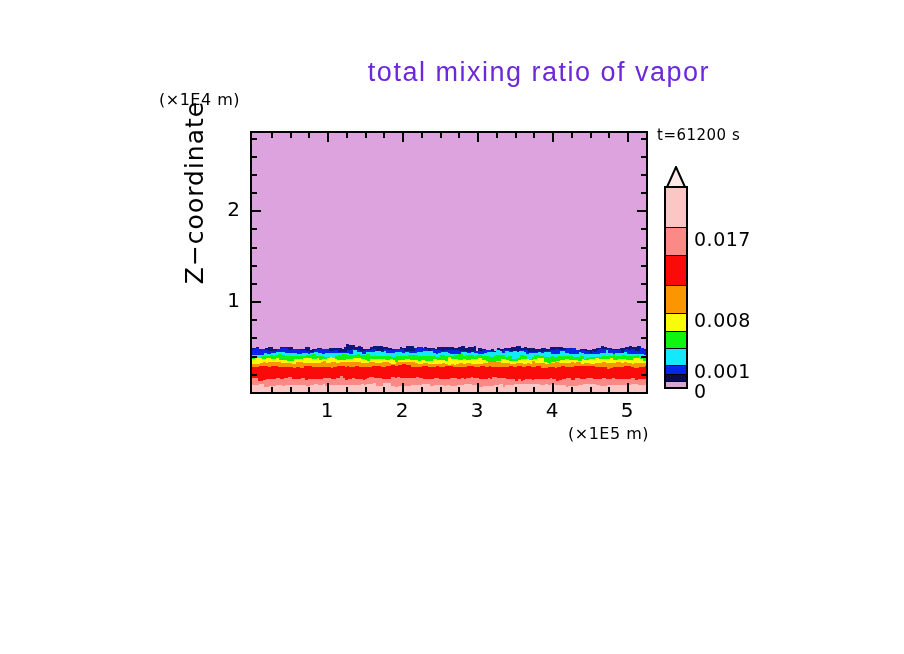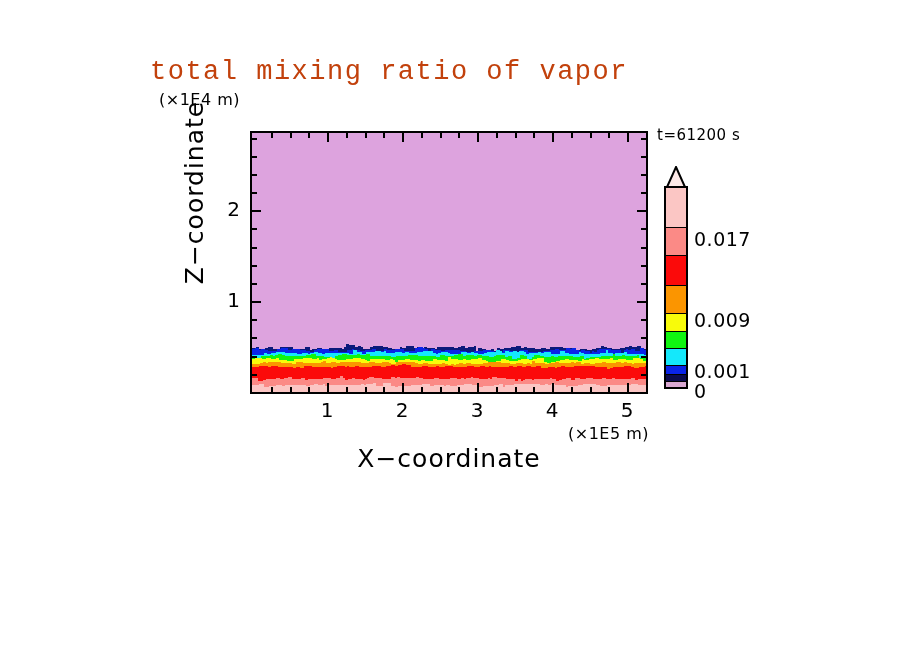--- a/index.html
+++ b/index.html
@@ -7,23 +7,23 @@
   body{
     width:904px;height:654px;position:relative;overflow:hidden;
     font-family:"DejaVu Sans","Liberation Sans",sans-serif;
     color:#000000;
   }
   .fig{position:absolute;left:0;top:0;width:904px;height:654px;background:#ffffff;}
 
   
   .title{
     position:absolute;left:150px;top:57px;width:560px;
-    text-align:left;font-size:27px;letter-spacing:1.5px;
-    font-family:Liberation Mono, monospace;
-    color:#c2410c;white-space:nowrap;
+    text-align:right;font-size:27px;letter-spacing:1.5px;
+    font-family:Liberation Sans, sans-serif;
+    color:#6d28d9;white-space:nowrap;
   }
   .zunit{
     position:absolute;left:159px;top:90px;font-size:16px;letter-spacing:0.5px;white-space:nowrap;
   }
   .xunit{
     position:absolute;left:568px;top:424px;font-size:16px;letter-spacing:0.5px;white-space:nowrap;
   }
   .xtitle{
     position:absolute;left:250px;top:444px;width:398px;text-align:center;
     font-size:25px;letter-spacing:1px;white-space:nowrap;
@@ -67,21 +67,20 @@
 <body>
 
 <div class="fig">
 
   <div class="title">total mixing ratio of vapor</div>
 
   <div class="zunit">(×1E4 m)</div>
   <div class="xunit">(×1E5 m)</div>
   <div class="tstamp">t=61200 s</div>
 
-  <div class="xtitle">X−coordinate</div>
   <div class="ytitle">Z−coordinate</div>
 
   <div class="plot">
     <div class="plot-bg" id="field"><svg width="394" height="259" viewBox="0 0 394 259" shape-rendering="crispEdges">
           <rect x="0" y="0" width="394" height="259" fill="#dda3de"></rect>
           <path d="M 0 259.0 L 0 214.5 L 0.0 215.3 L 3.5 215.3 L 3.5 214.4 L 6.6 214.4 L 6.6 215.8 L 10.6 215.8 L 10.6 216.6 L 12.7 216.6 L 12.7 214.5 L 16.2 214.5 L 16.2 214.1 L 20.9 214.1 L 20.9 215.5 L 24.1 215.5 L 24.1 216.0 L 27.9 216.0 L 27.9 213.9 L 32.8 213.9 L 32.8 214.4 L 36.4 214.4 L 36.4 214.4 L 39.3 214.4 L 39.3 214.2 L 41.4 214.2 L 41.4 217.4 L 45.6 217.4 L 45.6 216.3 L 48.4 216.3 L 48.4 215.9 L 52.8 215.9 L 52.8 214.0 L 57.7 214.0 L 57.7 217.4 L 60.0 217.4 L 60.0 216.2 L 62.0 216.2 L 62.0 216.4 L 65.1 216.4 L 65.1 214.7 L 69.6 214.7 L 69.6 215.9 L 73.4 215.9 L 73.4 215.7 L 77.4 215.7 L 77.4 215.0 L 81.8 215.0 L 81.8 215.1 L 86.0 215.1 L 86.0 214.7 L 89.7 214.7 L 89.7 215.9 L 91.8 215.9 L 91.8 213.7 L 94.4 213.7 L 94.4 211.4 L 97.2 211.4 L 97.2 212.3 L 99.4 212.3 L 99.4 212.1 L 102.9 212.1 L 102.9 213.9 L 105.8 213.9 L 105.8 213.4 L 108.8 213.4 L 108.8 214.1 L 111.0 214.1 L 111.0 216.1 L 113.4 216.1 L 113.4 215.8 L 117.6 215.8 L 117.6 214.0 L 121.2 214.0 L 121.2 213.0 L 126.3 213.0 L 126.3 213.1 L 131.1 213.1 L 131.1 213.9 L 135.8 213.9 L 135.8 214.7 L 140.3 214.7 L 140.3 215.8 L 144.1 215.8 L 144.1 216.5 L 148.1 216.5 L 148.1 214.3 L 150.4 214.3 L 150.4 214.9 L 153.9 214.9 L 153.9 213.2 L 157.3 213.2 L 157.3 213.4 L 161.7 213.4 L 161.7 215.1 L 164.9 215.1 L 164.9 214.2 L 167.6 214.2 L 167.6 215.3 L 172.4 215.3 L 172.4 214.0 L 174.9 214.0 L 174.9 214.5 L 178.1 214.5 L 178.1 214.6 L 183.0 214.6 L 183.0 215.9 L 185.3 215.9 L 185.3 214.4 L 189.1 214.4 L 189.1 213.9 L 192.4 213.9 L 192.4 213.9 L 196.8 213.9 L 196.8 213.5 L 199.4 213.5 L 199.4 214.2 L 202.4 214.2 L 202.4 214.5 L 206.1 214.5 L 206.1 213.9 L 208.5 213.9 L 208.5 213.0 L 212.5 213.0 L 212.5 214.8 L 215.9 214.8 L 215.9 214.2 L 219.3 214.2 L 219.3 213.9 L 221.5 213.9 L 221.5 213.2 L 223.6 213.2 L 223.6 218.2 L 226.0 218.2 L 226.0 215.1 L 230.4 215.1 L 230.4 216.2 L 233.9 216.2 L 233.9 219.3 L 239.1 219.3 L 239.1 216.0 L 241.7 216.0 L 241.7 218.1 L 245.4 218.1 L 245.4 215.1 L 247.6 215.1 L 247.6 215.7 L 252.2 215.7 L 252.2 214.7 L 255.7 214.7 L 255.7 214.6 L 259.4 214.6 L 259.4 214.1 L 264.0 214.1 L 264.0 213.3 L 268.7 213.3 L 268.7 214.9 L 271.5 214.9 L 271.5 213.7 L 274.8 213.7 L 274.8 215.4 L 279.1 215.4 L 279.1 215.2 L 283.4 215.2 L 283.4 215.9 L 288.6 215.9 L 288.6 215.0 L 291.5 215.0 L 291.5 214.8 L 293.5 214.8 L 293.5 216.0 L 297.6 216.0 L 297.6 214.1 L 302.2 214.1 L 302.2 214.3 L 305.3 214.3 L 305.3 214.0 L 308.0 214.0 L 308.0 213.5 L 310.9 213.5 L 310.9 214.7 L 313.0 214.7 L 313.0 214.8 L 317.8 214.8 L 317.8 215.0 L 320.7 215.0 L 320.7 220.1 L 324.6 220.1 L 324.6 216.5 L 327.9 216.5 L 327.9 215.5 L 331.9 215.5 L 331.9 216.3 L 335.3 216.3 L 335.3 216.7 L 339.9 216.7 L 339.9 215.9 L 344.1 215.9 L 344.1 214.7 L 348.6 214.7 L 348.6 213.4 L 351.6 213.4 L 351.6 214.3 L 354.6 214.3 L 354.6 214.9 L 357.9 214.9 L 357.9 215.3 L 360.0 215.3 L 360.0 216.4 L 364.0 216.4 L 364.0 216.3 L 368.3 216.3 L 368.3 214.6 L 373.1 214.6 L 373.1 213.6 L 377.1 213.6 L 377.1 212.6 L 380.2 212.6 L 380.2 214.0 L 385.0 214.0 L 385.0 213.4 L 388.5 213.4 L 388.5 215.2 L 390.9 215.2 L 390.9 216.3 L 393.8 216.3 L 393.8 215.7 L 394.0 215.7 L 394 259.0 Z" fill="#0b1a7a"></path>
           <path d="M 0 259.0 L 0 217.2 L 0.0 216.1 L 2.8 216.1 L 2.8 215.3 L 7.2 215.3 L 7.2 216.8 L 9.4 216.8 L 9.4 216.3 L 12.6 216.3 L 12.6 217.2 L 16.2 217.2 L 16.2 217.5 L 21.1 217.5 L 21.1 217.7 L 24.9 217.7 L 24.9 216.2 L 28.6 216.2 L 28.6 215.4 L 33.6 215.4 L 33.6 215.2 L 36.1 215.2 L 36.1 216.7 L 40.3 216.7 L 40.3 215.8 L 44.2 215.8 L 44.2 216.3 L 47.8 216.3 L 47.8 216.9 L 50.2 216.9 L 50.2 217.0 L 54.1 217.0 L 54.1 217.5 L 58.3 217.5 L 58.3 218.6 L 62.1 218.6 L 62.1 217.4 L 64.8 217.4 L 64.8 215.9 L 68.1 215.9 L 68.1 215.9 L 73.2 215.9 L 73.2 215.9 L 77.1 215.9 L 77.1 217.5 L 81.8 217.5 L 81.8 217.3 L 85.8 217.3 L 85.8 218.6 L 90.9 218.6 L 90.9 219.2 L 94.9 219.2 L 94.9 217.1 L 100.0 217.1 L 100.0 215.9 L 102.4 215.9 L 102.4 216.5 L 105.8 216.5 L 105.8 216.9 L 108.0 216.9 L 108.0 217.6 L 112.9 217.6 L 112.9 216.6 L 115.7 216.6 L 115.7 217.2 L 119.7 217.2 L 119.7 215.9 L 124.4 215.9 L 124.4 217.9 L 129.2 217.9 L 129.2 218.1 L 131.9 218.1 L 131.9 216.2 L 134.5 216.2 L 134.5 216.7 L 138.4 216.7 L 138.4 217.2 L 143.4 217.2 L 143.4 216.4 L 146.5 216.4 L 146.5 215.7 L 148.7 215.7 L 148.7 215.5 L 151.7 215.5 L 151.7 217.6 L 155.2 217.6 L 155.2 217.5 L 160.2 217.5 L 160.2 217.7 L 162.6 217.7 L 162.6 214.7 L 165.5 214.7 L 165.5 213.7 L 170.7 213.7 L 170.7 215.4 L 172.8 215.4 L 172.8 215.9 L 176.2 215.9 L 176.2 217.6 L 179.0 217.6 L 179.0 216.3 L 183.1 216.3 L 183.1 217.4 L 185.5 217.4 L 185.5 217.2 L 189.0 217.2 L 189.0 217.8 L 191.1 217.8 L 191.1 218.4 L 193.2 218.4 L 193.2 217.0 L 198.0 217.0 L 198.0 217.0 L 200.5 217.0 L 200.5 217.2 L 205.6 217.2 L 205.6 216.8 L 208.2 216.8 L 208.2 217.5 L 210.3 217.5 L 210.3 218.4 L 213.6 218.4 L 213.6 218.9 L 217.6 218.9 L 217.6 219.2 L 222.3 219.2 L 222.3 217.9 L 227.2 217.9 L 227.2 218.2 L 231.2 218.2 L 231.2 216.5 L 235.0 216.5 L 235.0 217.3 L 238.6 217.3 L 238.6 218.1 L 241.8 218.1 L 241.8 222.0 L 244.6 222.0 L 244.6 217.4 L 246.7 217.4 L 246.7 220.7 L 248.9 220.7 L 248.9 218.5 L 251.3 218.5 L 251.3 216.5 L 255.1 216.5 L 255.1 217.3 L 257.7 217.3 L 257.7 218.1 L 260.2 218.1 L 260.2 217.8 L 263.6 217.8 L 263.6 219.7 L 267.7 219.7 L 267.7 217.3 L 272.3 217.3 L 272.3 217.2 L 276.0 217.2 L 276.0 218.6 L 280.4 218.6 L 280.4 218.5 L 283.3 218.5 L 283.3 218.7 L 287.8 218.7 L 287.8 218.5 L 290.6 218.5 L 290.6 217.8 L 292.9 217.8 L 292.9 217.7 L 295.7 217.7 L 295.7 218.4 L 298.0 218.4 L 298.0 217.0 L 302.5 217.0 L 302.5 215.7 L 307.1 215.7 L 307.1 216.6 L 311.8 216.6 L 311.8 216.6 L 314.4 216.6 L 314.4 215.2 L 317.5 215.2 L 317.5 215.7 L 320.3 215.7 L 320.3 215.3 L 323.5 215.3 L 323.5 216.9 L 326.9 216.9 L 326.9 217.8 L 328.9 217.8 L 328.9 217.1 L 332.6 217.1 L 332.6 217.8 L 337.5 217.8 L 337.5 220.1 L 339.6 220.1 L 339.6 218.3 L 341.9 218.3 L 341.9 219.1 L 344.7 219.1 L 344.7 217.4 L 346.9 217.4 L 346.9 216.3 L 351.5 216.3 L 351.5 215.5 L 356.2 215.5 L 356.2 215.6 L 358.9 215.6 L 358.9 217.2 L 361.6 217.2 L 361.6 217.0 L 365.7 217.0 L 365.7 217.4 L 369.1 217.4 L 369.1 220.1 L 371.8 220.1 L 371.8 217.1 L 373.9 217.1 L 373.9 215.7 L 376.0 215.7 L 376.0 216.9 L 379.2 216.9 L 379.2 216.4 L 382.9 216.4 L 382.9 217.6 L 387.5 217.6 L 387.5 215.4 L 391.6 215.4 L 391.6 216.8 L 394.0 216.8 L 394 259.0 Z" fill="#0a24e8"></path>
           <path d="M 0 259.0 L 0 219.9 L 0.0 221.9 L 2.6 221.9 L 2.6 221.8 L 7.7 221.8 L 7.7 222.0 L 11.9 222.0 L 11.9 219.9 L 15.0 219.9 L 15.0 220.9 L 19.4 220.9 L 19.4 220.4 L 24.3 220.4 L 24.3 219.3 L 29.2 219.3 L 29.2 219.1 L 33.4 219.1 L 33.4 220.0 L 37.1 220.0 L 37.1 219.6 L 41.6 219.6 L 41.6 220.3 L 44.9 220.3 L 44.9 220.5 L 49.5 220.5 L 49.5 220.4 L 53.6 220.4 L 53.6 220.2 L 55.6 220.2 L 55.6 220.8 L 58.1 220.8 L 58.1 219.8 L 61.9 219.8 L 61.9 219.1 L 65.7 219.1 L 65.7 220.3 L 69.9 220.3 L 69.9 221.2 L 72.5 221.2 L 72.5 220.2 L 75.9 220.2 L 75.9 220.0 L 78.4 220.0 L 78.4 220.2 L 81.5 220.2 L 81.5 220.0 L 85.0 220.0 L 85.0 220.3 L 87.2 220.3 L 87.2 219.7 L 91.1 219.7 L 91.1 220.1 L 93.3 220.1 L 93.3 220.0 L 96.8 220.0 L 96.8 221.1 L 101.4 221.1 L 101.4 217.2 L 105.3 217.2 L 105.3 218.6 L 109.9 218.6 L 109.9 220.6 L 113.6 220.6 L 113.6 219.1 L 118.5 219.1 L 118.5 218.5 L 123.4 218.5 L 123.4 218.3 L 126.7 218.3 L 126.7 217.9 L 129.0 217.9 L 129.0 218.5 L 131.6 218.5 L 131.6 218.2 L 133.9 218.2 L 133.9 219.9 L 138.9 219.9 L 138.9 219.7 L 143.0 219.7 L 143.0 218.8 L 145.6 218.8 L 145.6 218.5 L 149.9 218.5 L 149.9 220.3 L 153.2 220.3 L 153.2 219.1 L 157.3 219.1 L 157.3 220.3 L 159.9 220.3 L 159.9 220.1 L 164.7 220.1 L 164.7 218.7 L 167.1 218.7 L 167.1 218.8 L 170.6 218.8 L 170.6 218.3 L 174.3 218.3 L 174.3 218.1 L 177.1 218.1 L 177.1 218.4 L 181.1 218.4 L 181.1 220.2 L 183.6 220.2 L 183.6 221.1 L 185.9 221.1 L 185.9 219.8 L 188.9 219.8 L 188.9 218.7 L 192.6 218.7 L 192.6 218.9 L 195.5 218.9 L 195.5 220.1 L 198.2 220.1 L 198.2 220.5 L 202.8 220.5 L 202.8 221.2 L 206.5 221.2 L 206.5 220.5 L 208.8 220.5 L 208.8 219.1 L 212.5 219.1 L 212.5 219.4 L 214.8 219.4 L 214.8 220.1 L 219.2 220.1 L 219.2 218.7 L 221.7 218.7 L 221.7 220.3 L 225.6 220.3 L 225.6 220.6 L 228.6 220.6 L 228.6 221.3 L 231.8 221.3 L 231.8 219.6 L 235.2 219.6 L 235.2 219.4 L 240.4 219.4 L 240.4 218.5 L 243.6 218.5 L 243.6 217.1 L 247.9 217.1 L 247.9 218.0 L 249.9 218.0 L 249.9 219.6 L 253.0 219.6 L 253.0 218.4 L 256.9 218.4 L 256.9 218.6 L 261.0 218.6 L 261.0 218.0 L 264.5 218.0 L 264.5 219.1 L 266.6 219.1 L 266.6 218.3 L 271.7 218.3 L 271.7 219.0 L 274.3 219.0 L 274.3 220.8 L 277.4 220.8 L 277.4 219.9 L 280.9 219.9 L 280.9 219.5 L 283.0 219.5 L 283.0 219.5 L 285.9 219.5 L 285.9 219.2 L 289.2 219.2 L 289.2 219.8 L 292.2 219.8 L 292.2 219.0 L 295.0 219.0 L 295.0 218.8 L 298.6 218.8 L 298.6 220.6 L 301.1 220.6 L 301.1 221.4 L 303.8 221.4 L 303.8 220.9 L 307.6 220.9 L 307.6 217.8 L 312.5 217.8 L 312.5 220.0 L 316.8 220.0 L 316.8 220.8 L 321.8 220.8 L 321.8 220.9 L 326.8 220.9 L 326.8 219.3 L 329.3 219.3 L 329.3 220.1 L 332.0 220.1 L 332.0 220.6 L 335.5 220.6 L 335.5 220.8 L 340.4 220.8 L 340.4 220.7 L 343.6 220.7 L 343.6 221.1 L 348.1 221.1 L 348.1 220.2 L 351.5 220.2 L 351.5 220.4 L 353.6 220.4 L 353.6 217.1 L 356.4 217.1 L 356.4 219.7 L 358.4 219.7 L 358.4 220.3 L 360.5 220.3 L 360.5 220.6 L 363.0 220.6 L 363.0 219.9 L 367.5 219.9 L 367.5 219.6 L 372.2 219.6 L 372.2 219.3 L 375.0 219.3 L 375.0 220.7 L 379.7 220.7 L 379.7 220.6 L 383.6 220.6 L 383.6 221.4 L 385.9 221.4 L 385.9 220.9 L 389.0 220.9 L 389.0 221.2 L 391.7 221.2 L 391.7 221.5 L 394.0 221.5 L 394 259.0 Z" fill="#14e8fb"></path>
           <path d="M 0 259.0 L 0 222.6 L 0.0 223.7 L 4.7 223.7 L 4.7 225.8 L 9.0 225.8 L 9.0 223.3 L 12.6 223.3 L 12.6 222.9 L 17.6 222.9 L 17.6 222.4 L 20.7 222.4 L 20.7 223.0 L 22.8 223.0 L 22.8 222.2 L 26.4 222.2 L 26.4 221.4 L 30.0 221.4 L 30.0 222.3 L 32.7 222.3 L 32.7 222.5 L 37.0 222.5 L 37.0 223.3 L 39.3 223.3 L 39.3 223.1 L 42.8 223.1 L 42.8 223.2 L 46.3 223.2 L 46.3 223.3 L 48.6 223.3 L 48.6 222.8 L 53.8 222.8 L 53.8 221.6 L 58.7 221.6 L 58.7 221.2 L 63.6 221.2 L 63.6 222.5 L 68.0 222.5 L 68.0 223.1 L 72.2 223.1 L 72.2 224.0 L 75.2 224.0 L 75.2 223.7 L 78.4 223.7 L 78.4 225.9 L 83.0 225.9 L 83.0 223.2 L 85.8 223.2 L 85.8 221.7 L 90.3 221.7 L 90.3 221.1 L 94.8 221.1 L 94.8 221.9 L 99.1 221.9 L 99.1 222.0 L 102.2 222.0 L 102.2 221.8 L 104.9 221.8 L 104.9 221.0 L 108.4 221.0 L 108.4 221.9 L 111.3 221.9 L 111.3 222.2 L 113.7 222.2 L 113.7 221.4 L 117.8 221.4 L 117.8 222.6 L 122.3 222.6 L 122.3 223.0 L 125.7 223.0 L 125.7 222.6 L 130.2 222.6 L 130.2 223.4 L 132.4 223.4 L 132.4 223.4 L 135.1 223.4 L 135.1 223.4 L 138.9 223.4 L 138.9 223.5 L 143.5 223.5 L 143.5 222.8 L 147.3 222.8 L 147.3 222.6 L 152.4 222.6 L 152.4 223.1 L 155.9 223.1 L 155.9 222.1 L 158.6 222.1 L 158.6 221.9 L 162.4 221.9 L 162.4 222.3 L 165.5 222.3 L 165.5 222.8 L 170.4 222.8 L 170.4 223.4 L 172.6 223.4 L 172.6 223.0 L 176.6 223.0 L 176.6 222.9 L 180.7 222.9 L 180.7 223.3 L 183.8 223.3 L 183.8 223.5 L 187.8 223.5 L 187.8 221.9 L 192.7 221.9 L 192.7 222.8 L 195.0 222.8 L 195.0 223.2 L 199.1 223.2 L 199.1 223.4 L 201.7 223.4 L 201.7 222.4 L 206.4 222.4 L 206.4 221.3 L 210.6 221.3 L 210.6 223.2 L 214.4 223.2 L 214.4 221.7 L 219.4 221.7 L 219.4 221.5 L 222.0 221.5 L 222.0 222.8 L 225.2 222.8 L 225.2 221.8 L 229.5 221.8 L 229.5 223.0 L 233.8 223.0 L 233.8 223.2 L 237.4 223.2 L 237.4 223.7 L 242.2 223.7 L 242.2 222.8 L 244.4 222.8 L 244.4 222.1 L 248.0 222.1 L 248.0 222.1 L 252.9 222.1 L 252.9 224.4 L 255.5 224.4 L 255.5 222.5 L 259.8 222.5 L 259.8 226.2 L 264.5 226.2 L 264.5 224.5 L 267.9 224.5 L 267.9 222.2 L 272.3 222.2 L 272.3 222.9 L 274.5 222.9 L 274.5 226.1 L 279.7 226.1 L 279.7 223.6 L 282.2 223.6 L 282.2 222.2 L 285.3 222.2 L 285.3 222.0 L 287.7 222.0 L 287.7 223.0 L 291.6 223.0 L 291.6 224.0 L 294.0 224.0 L 294.0 224.2 L 299.1 224.2 L 299.1 223.1 L 302.3 223.1 L 302.3 224.0 L 306.2 224.0 L 306.2 222.8 L 309.3 222.8 L 309.3 223.1 L 313.1 223.1 L 313.1 223.0 L 315.7 223.0 L 315.7 222.8 L 318.2 222.8 L 318.2 223.2 L 320.5 223.2 L 320.5 224.0 L 324.5 224.0 L 324.5 224.2 L 327.6 224.2 L 327.6 222.7 L 331.7 222.7 L 331.7 226.4 L 334.2 226.4 L 334.2 224.8 L 337.6 224.8 L 337.6 223.6 L 341.4 223.6 L 341.4 223.5 L 346.6 223.5 L 346.6 223.7 L 349.1 223.7 L 349.1 223.2 L 353.8 223.2 L 353.8 223.0 L 357.2 223.0 L 357.2 222.6 L 361.0 222.6 L 361.0 220.5 L 363.2 220.5 L 363.2 222.6 L 366.3 222.6 L 366.3 222.5 L 370.0 222.5 L 370.0 221.8 L 372.8 221.8 L 372.8 222.7 L 377.3 222.7 L 377.3 222.8 L 381.1 222.8 L 381.1 222.7 L 385.4 222.7 L 385.4 222.2 L 387.4 222.2 L 387.4 225.2 L 389.8 225.2 L 389.8 225.0 L 393.7 225.0 L 393.7 222.6 L 394.0 222.6 L 394 259.0 Z" fill="#10f510"></path>
           <path d="M 0 259.0 L 0 226.3 L 0.0 225.9 L 3.2 225.9 L 3.2 224.8 L 5.4 224.8 L 5.4 224.5 L 10.0 224.5 L 10.0 225.8 L 13.5 225.8 L 13.5 225.3 L 15.9 225.3 L 15.9 225.1 L 19.3 225.1 L 19.3 225.7 L 24.0 225.7 L 24.0 225.4 L 27.0 225.4 L 27.0 226.6 L 31.4 226.6 L 31.4 227.0 L 35.2 227.0 L 35.2 227.7 L 37.6 227.7 L 37.6 227.5 L 42.1 227.5 L 42.1 226.1 L 44.1 226.1 L 44.1 226.0 L 46.6 226.0 L 46.6 225.5 L 50.8 225.5 L 50.8 225.2 L 53.7 225.2 L 53.7 224.7 L 56.6 224.7 L 56.6 224.5 L 59.5 224.5 L 59.5 225.8 L 64.5 225.8 L 64.5 225.4 L 66.7 225.4 L 66.7 226.6 L 70.1 226.6 L 70.1 225.6 L 75.0 225.6 L 75.0 225.0 L 77.7 225.0 L 77.7 224.4 L 79.8 224.4 L 79.8 224.6 L 83.0 224.6 L 83.0 225.6 L 85.1 225.6 L 85.1 226.8 L 89.3 226.8 L 89.3 227.4 L 94.3 227.4 L 94.3 226.3 L 98.2 226.3 L 98.2 225.8 L 100.7 225.8 L 100.7 225.2 L 105.1 225.2 L 105.1 224.8 L 108.6 224.8 L 108.6 226.4 L 112.8 226.4 L 112.8 227.4 L 115.0 227.4 L 115.0 227.7 L 118.0 227.7 L 118.0 226.2 L 122.4 226.2 L 122.4 225.8 L 125.2 225.8 L 125.2 226.3 L 130.0 226.3 L 130.0 226.1 L 132.7 226.1 L 132.7 226.8 L 135.2 226.8 L 135.2 227.0 L 137.5 227.0 L 137.5 226.2 L 140.7 226.2 L 140.7 226.6 L 143.0 226.6 L 143.0 228.7 L 145.7 228.7 L 145.7 227.3 L 150.3 227.3 L 150.3 226.8 L 153.1 226.8 L 153.1 226.4 L 157.8 226.4 L 157.8 227.2 L 160.9 227.2 L 160.9 226.8 L 163.9 226.8 L 163.9 226.6 L 166.3 226.6 L 166.3 227.9 L 169.2 227.9 L 169.2 227.3 L 173.3 227.3 L 173.3 227.5 L 176.0 227.5 L 176.0 227.8 L 180.9 227.8 L 180.9 226.3 L 184.9 226.3 L 184.9 227.1 L 189.0 227.1 L 189.0 226.9 L 193.1 226.9 L 193.1 227.5 L 196.2 227.5 L 196.2 224.4 L 198.6 224.4 L 198.6 226.0 L 202.9 226.0 L 202.9 225.6 L 206.4 225.6 L 206.4 226.8 L 211.2 226.8 L 211.2 225.9 L 214.1 225.9 L 214.1 227.1 L 219.1 227.1 L 219.1 225.7 L 223.7 225.7 L 223.7 225.7 L 226.0 225.7 L 226.0 225.1 L 229.9 225.1 L 229.9 226.6 L 233.6 226.6 L 233.6 228.2 L 236.3 228.2 L 236.3 230.2 L 240.2 230.2 L 240.2 228.7 L 244.1 228.7 L 244.1 228.0 L 248.9 228.0 L 248.9 226.4 L 253.9 226.4 L 253.9 227.2 L 257.2 227.2 L 257.2 227.5 L 261.1 227.5 L 261.1 227.6 L 266.1 227.6 L 266.1 227.4 L 269.3 227.4 L 269.3 225.9 L 272.4 225.9 L 272.4 226.4 L 277.2 226.4 L 277.2 227.1 L 281.1 227.1 L 281.1 225.8 L 284.8 225.8 L 284.8 225.0 L 289.3 225.0 L 289.3 225.3 L 292.4 225.3 L 292.4 229.4 L 295.0 229.4 L 295.0 230.2 L 298.8 230.2 L 298.8 228.9 L 303.7 228.9 L 303.7 227.6 L 308.0 227.6 L 308.0 227.4 L 312.8 227.4 L 312.8 226.1 L 317.0 226.1 L 317.0 226.5 L 321.8 226.5 L 321.8 227.0 L 326.2 227.0 L 326.2 227.7 L 330.1 227.7 L 330.1 226.3 L 332.2 226.3 L 332.2 227.1 L 336.7 227.1 L 336.7 226.3 L 339.0 226.3 L 339.0 226.3 L 343.4 226.3 L 343.4 224.6 L 346.6 224.6 L 346.6 225.9 L 350.5 225.9 L 350.5 226.3 L 354.9 226.3 L 354.9 225.5 L 357.7 225.5 L 357.7 225.1 L 360.7 225.1 L 360.7 226.6 L 365.7 226.6 L 365.7 226.3 L 369.1 226.3 L 369.1 225.6 L 371.2 225.6 L 371.2 226.0 L 374.3 226.0 L 374.3 226.5 L 379.1 226.5 L 379.1 226.9 L 381.3 226.9 L 381.3 225.0 L 384.3 225.0 L 384.3 225.1 L 388.2 225.1 L 388.2 226.1 L 391.2 226.1 L 391.2 228.3 L 394.0 228.3 L 394 259.0 Z" fill="#f8fb0a"></path>
@@ -186,18 +185,18 @@
       <div class="cband" style="top: 98px; height: 28px; background: rgb(251, 149, 0);"></div>
       <div class="cband" style="top: 126px; height: 18px; background: rgb(248, 251, 10);"></div>
       <div class="cband" style="top: 144px; height: 17px; background: rgb(16, 245, 16);"></div>
       <div class="cband" style="top: 161px; height: 17px; background: rgb(20, 232, 251);"></div>
       <div class="cband" style="top: 178px; height: 9px; background: rgb(10, 36, 232);"></div>
       <div class="cband" style="top: 187px; height: 7px; background: rgb(11, 11, 79);"></div>
       <div class="cband" style="top: 194px; height: 5px; background: rgb(217, 168, 210);"></div>
     </div>
   <div id="clabels">
       <div class="clab" style="left: 694px; top: 228px;">0.017</div>
-      <div class="clab" style="left: 694px; top: 309px;">0.009</div>
+      <div class="clab" style="left: 694px; top: 309px;">0.008</div>
       <div class="clab" style="left: 694px; top: 360px;">0.001</div>
       <div class="clab" style="left: 694px; top: 380px;">0</div>
     </div>
 
 </div>
 
 </body></html>

